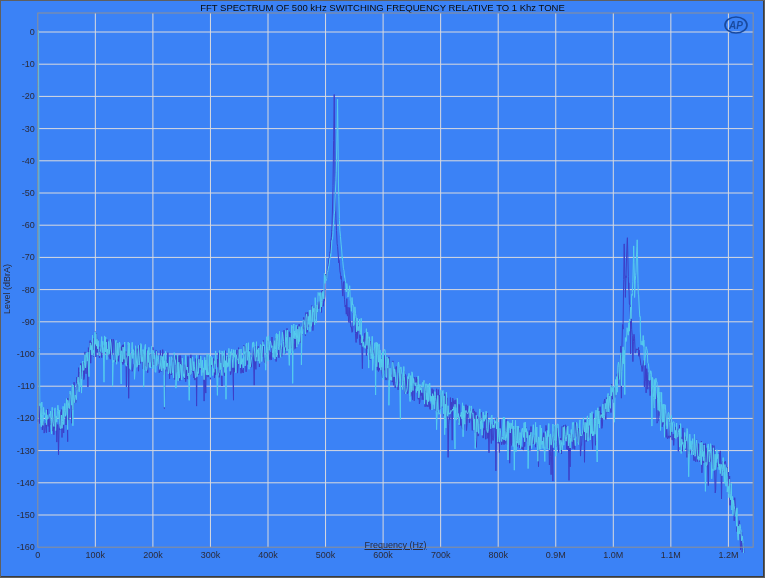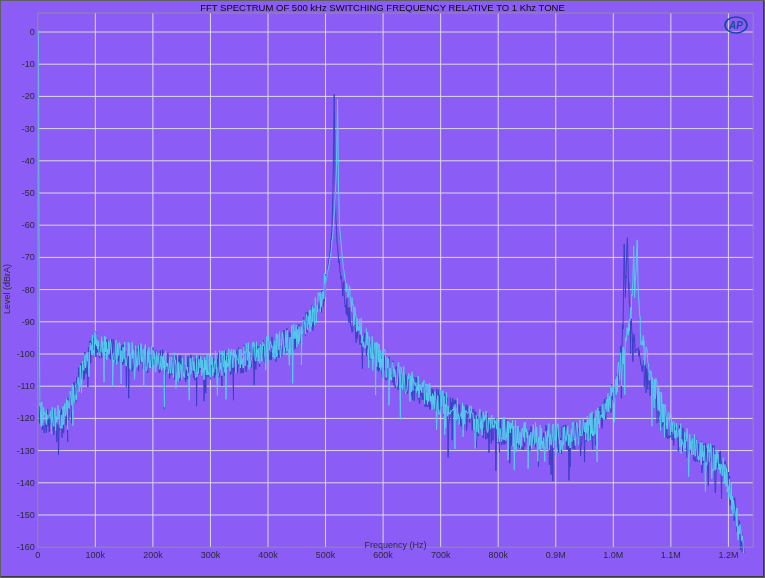--- a/index.html
+++ b/index.html
@@ -1,40 +1,41 @@
 <!DOCTYPE html>
 <html><head>
 <meta charset="utf-8">
 <style>
   html,body{margin:0;padding:0;background:#c0c0c0;}
   *{box-sizing:border-box;}
   .window{
     position:relative;
     width:765px;height:578px;
-    background:#8b5cf6;
+    background:#3b82f6;
     border:1px solid #5f5f5f;
     box-shadow:inset -1px -1px 0 #3c3c3c;
     font-family:"Liberation Sans", sans-serif;
     overflow:hidden;
   }
   .chart-title{
     position:absolute;
     left:0;top:1px;width:100%;
     text-align:center;
     font-size:9.5px;
     color:#0a0a0a;
     white-space:nowrap;
   }
   .x-axis-title{
     position:absolute;
     left:37px;width:715px;
     top:539px;
     text-align:center;
     font-size:9px;
     color:#2b2b3a;
+    text-decoration:underline;
   }
   .y-axis-title{
     position:absolute;
     left:1px;top:40px;bottom:40px;
     writing-mode:vertical-rl;
     transform:rotate(180deg);
     text-align:center;
     font-size:9px;
     color:#2b2b3a;
   }

